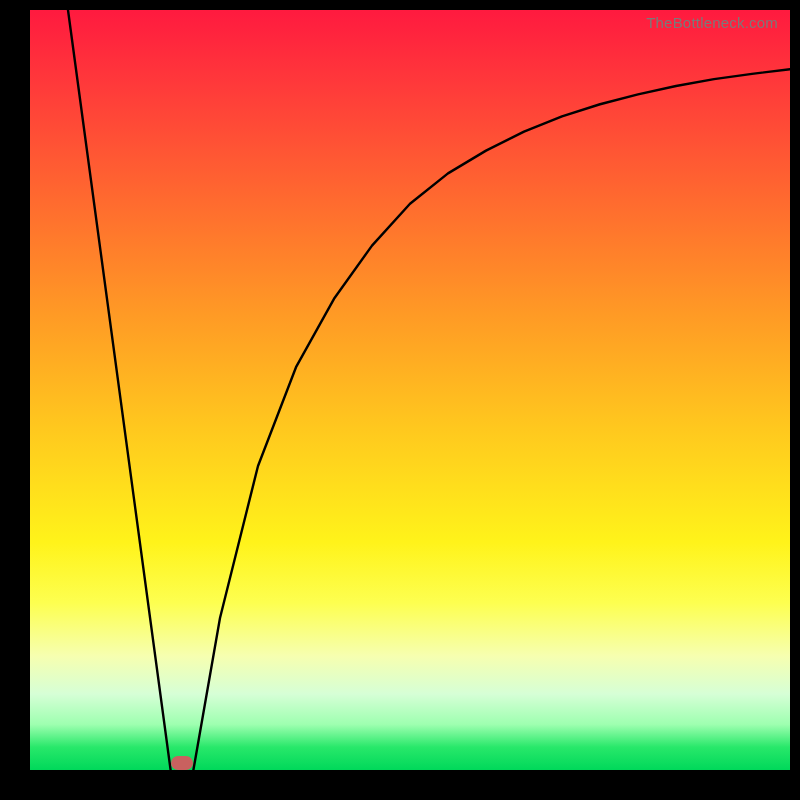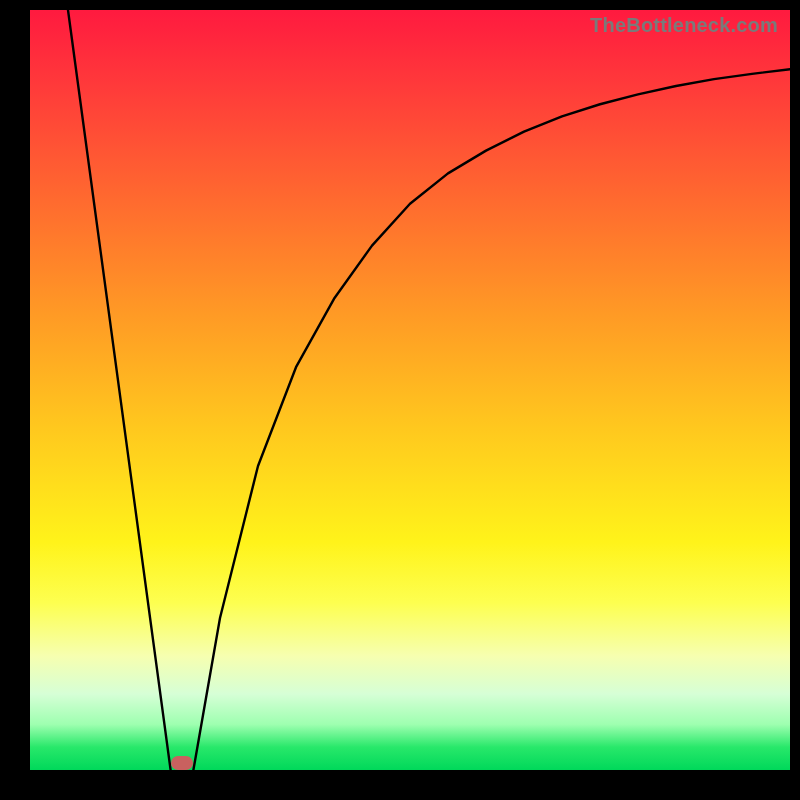--- a/index.html
+++ b/index.html
@@ -46,23 +46,23 @@
   .marker {
     position: absolute;
     background: #c9615f;
     border-radius: 8px;
   }
   .watermark {
     position: absolute;
     top: 4px;
     right: 12px;
     color: #7a7a7a;
-    font-size: 20px;
+    font-size: 15px;
     letter-spacing: 0.2px;
-    font-weight: 700;
+    font-weight: 400;
   }
 </style>
 </head>
 <body>
 
 <div class="frame">
   <div class="plot">
     <svg id="curves" width="760" height="760" viewBox="0 0 760 760">
         <path d="M38.00 0.00 L140.60 760.00" fill="none" stroke="#000" stroke-width="2.4" stroke-linecap="round" stroke-linejoin="round"></path>
         <path d="M163.40 760.00 L190.00 608.00 L228.00 456.00 L266.00 357.20 L304.00 288.80 L342.00 235.60 L380.00 193.80 L418.00 163.40 L456.00 140.60 L494.00 121.60 L532.00 106.40 L570.00 94.24 L608.00 84.36 L646.00 76.00 L684.00 69.16 L722.00 63.84 L760.00 59.28" fill="none" stroke="#000" stroke-width="2.4" stroke-linecap="round" stroke-linejoin="round"></path>

